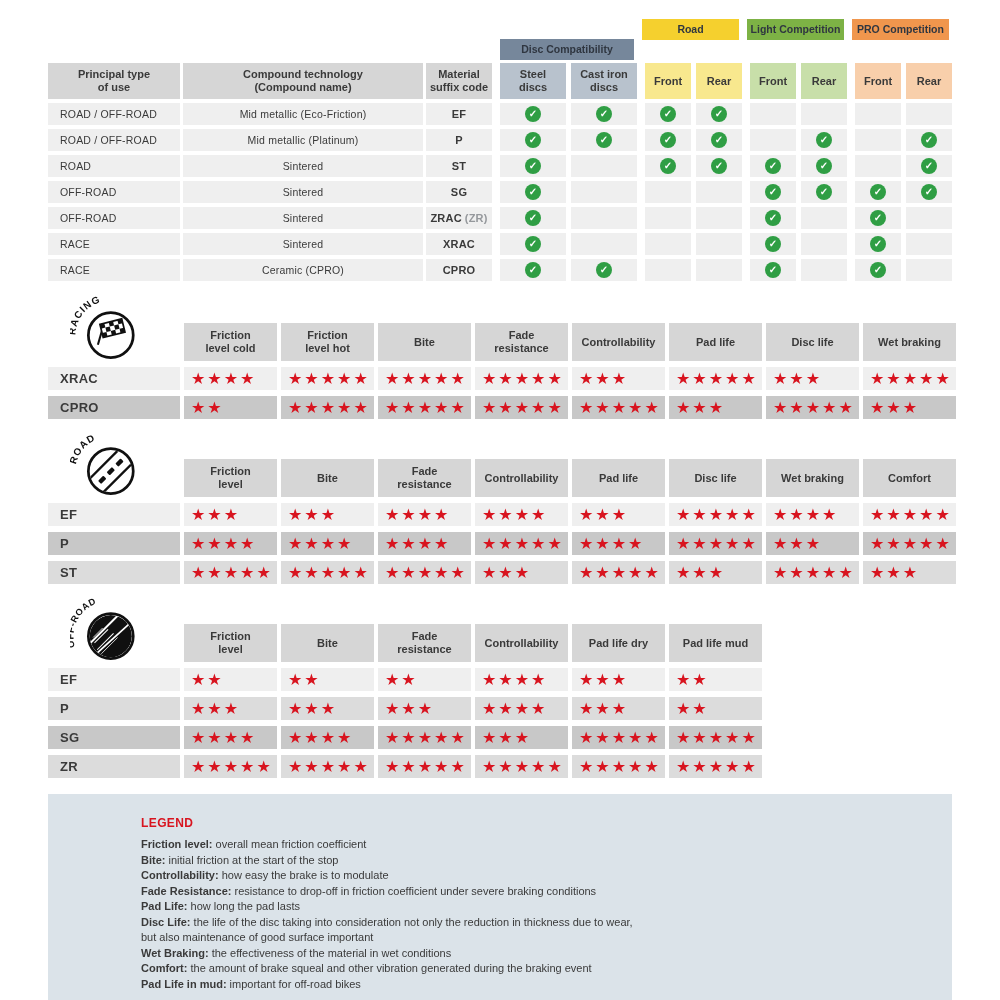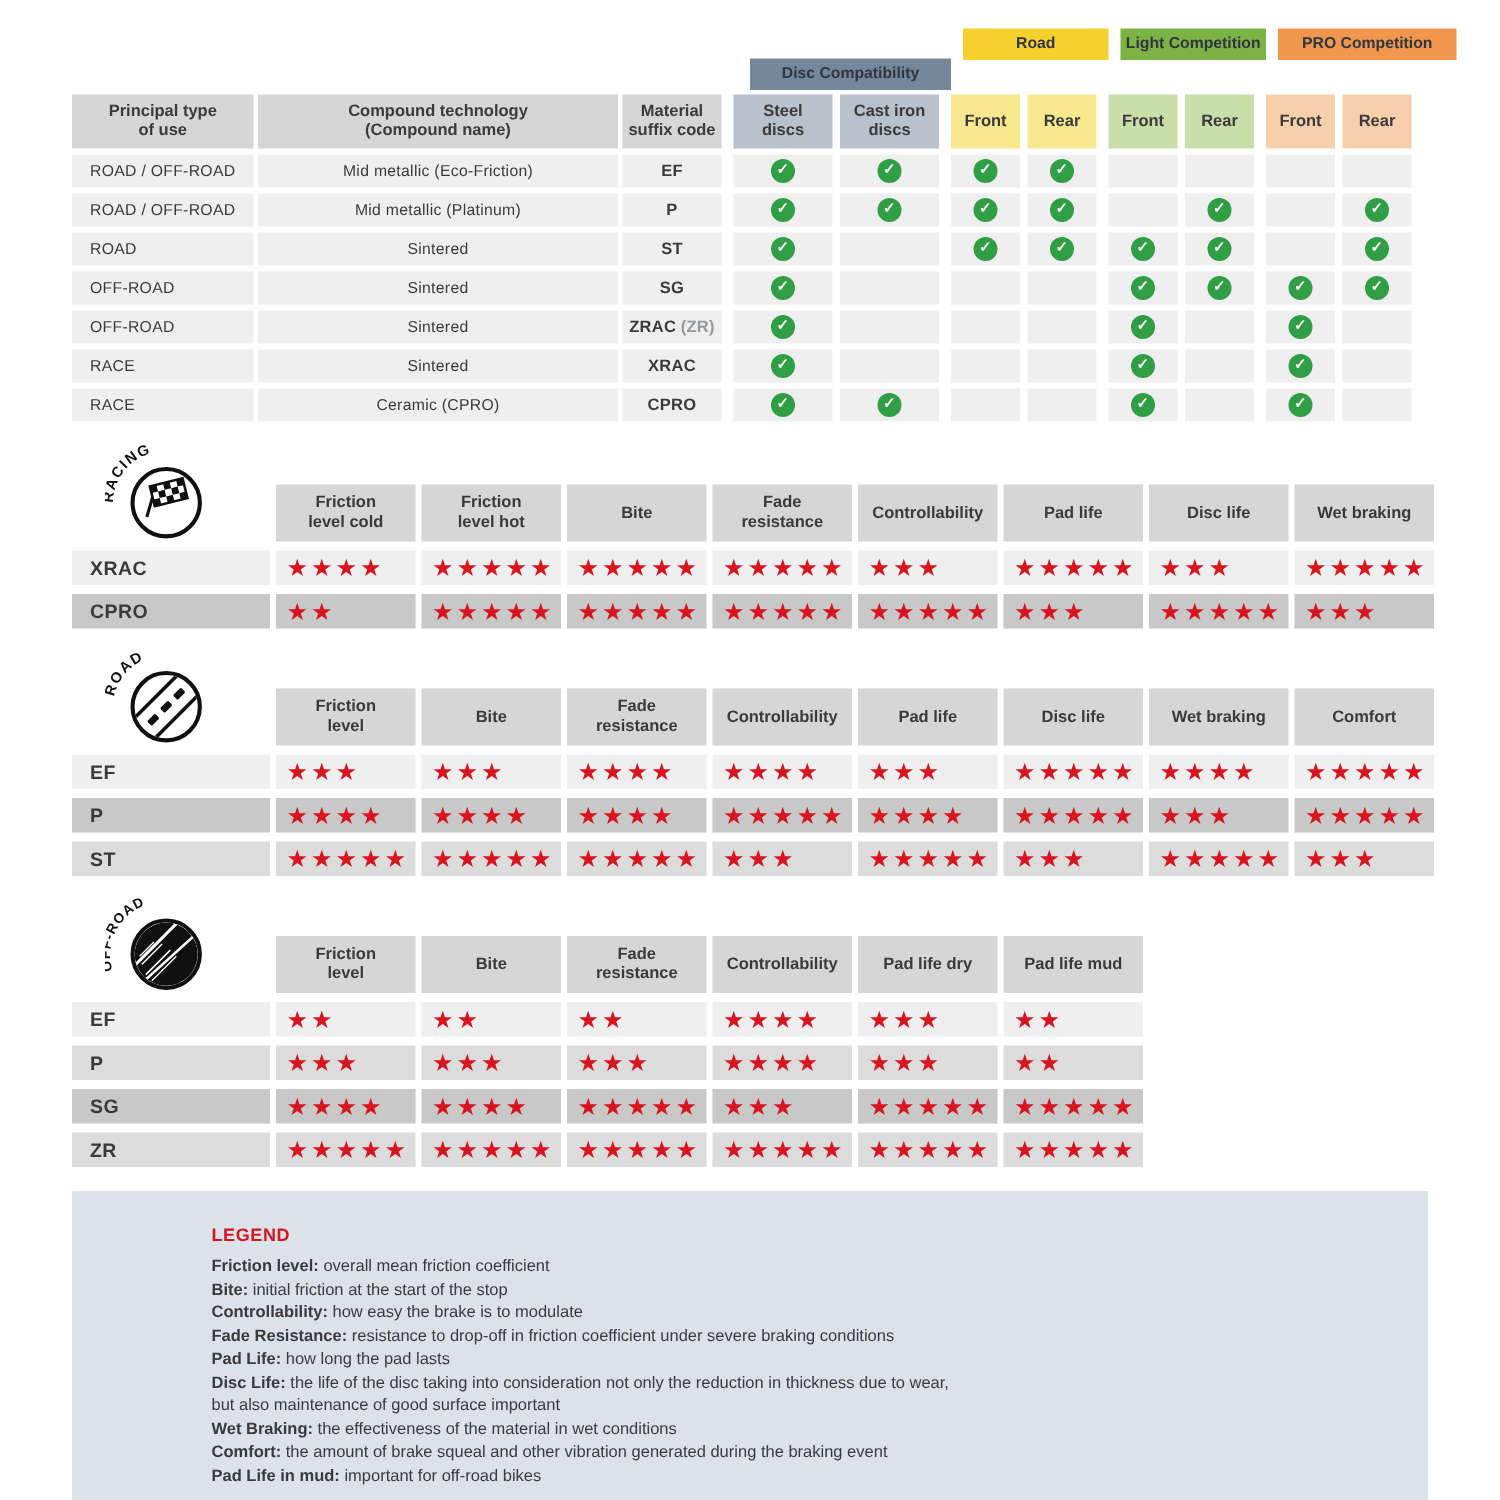--- a/index.html
+++ b/index.html
@@ -8,32 +8,32 @@
   .content{padding:19px 0 0 48px;}
 
   
   .grow{display:flex;margin-bottom:3px;}
   .gspacer{width:444px;}
   .ghead{height:21px;line-height:21px;text-align:center;font-weight:700;font-size:10.5px;
          margin-left:8px;white-space:nowrap;color:#2f3640;}
   .g-disc{width:134px;background:var(--disc-header-bg,#76879b);margin-top:20px;}
   .g-road{width:97px;background:var(--road-header-bg,#f5d02e);}
   .g-light{width:97px;background:var(--light-header-bg,#7db245);}
-  .g-pro{width:119px;background:var(--pro-header-bg,#f0964d);}
+  .g-pro{width:97px;background:var(--pro-header-bg,#f0964d);}
 
   .hrow{display:flex;}
   .th{height:36px;display:flex;align-items:center;justify-content:center;text-align:center;
       font-weight:700;font-size:11px;line-height:13px;background:var(--head-gray,#d6d6d6);
       white-space:pre-line;}
   .s-disc{background:var(--disc-cell-bg,#b8c2cd);}
   .s-road{background:var(--road-cell-bg,#f8e88e);}
   .s-light{background:var(--light-cell-bg,#c8dfa9);}
   .s-pro{background:var(--pro-cell-bg,#f8cfab);}
 
-  .c-use{width:121px;}
+  .c-use{width:132px;}
   .c-tech{width:240px;}
   .c-code{width:66px;}
   .c-wide{width:66px;}
   .c-narrow{width:46px;}
   .ml3{margin-left:3px;}
   .mlg{margin-left:8px;}
   .mls{margin-left:5px;}
 
   .crow{display:flex;margin-top:4px;}
   .cell{height:22px;display:flex;align-items:center;justify-content:center;

